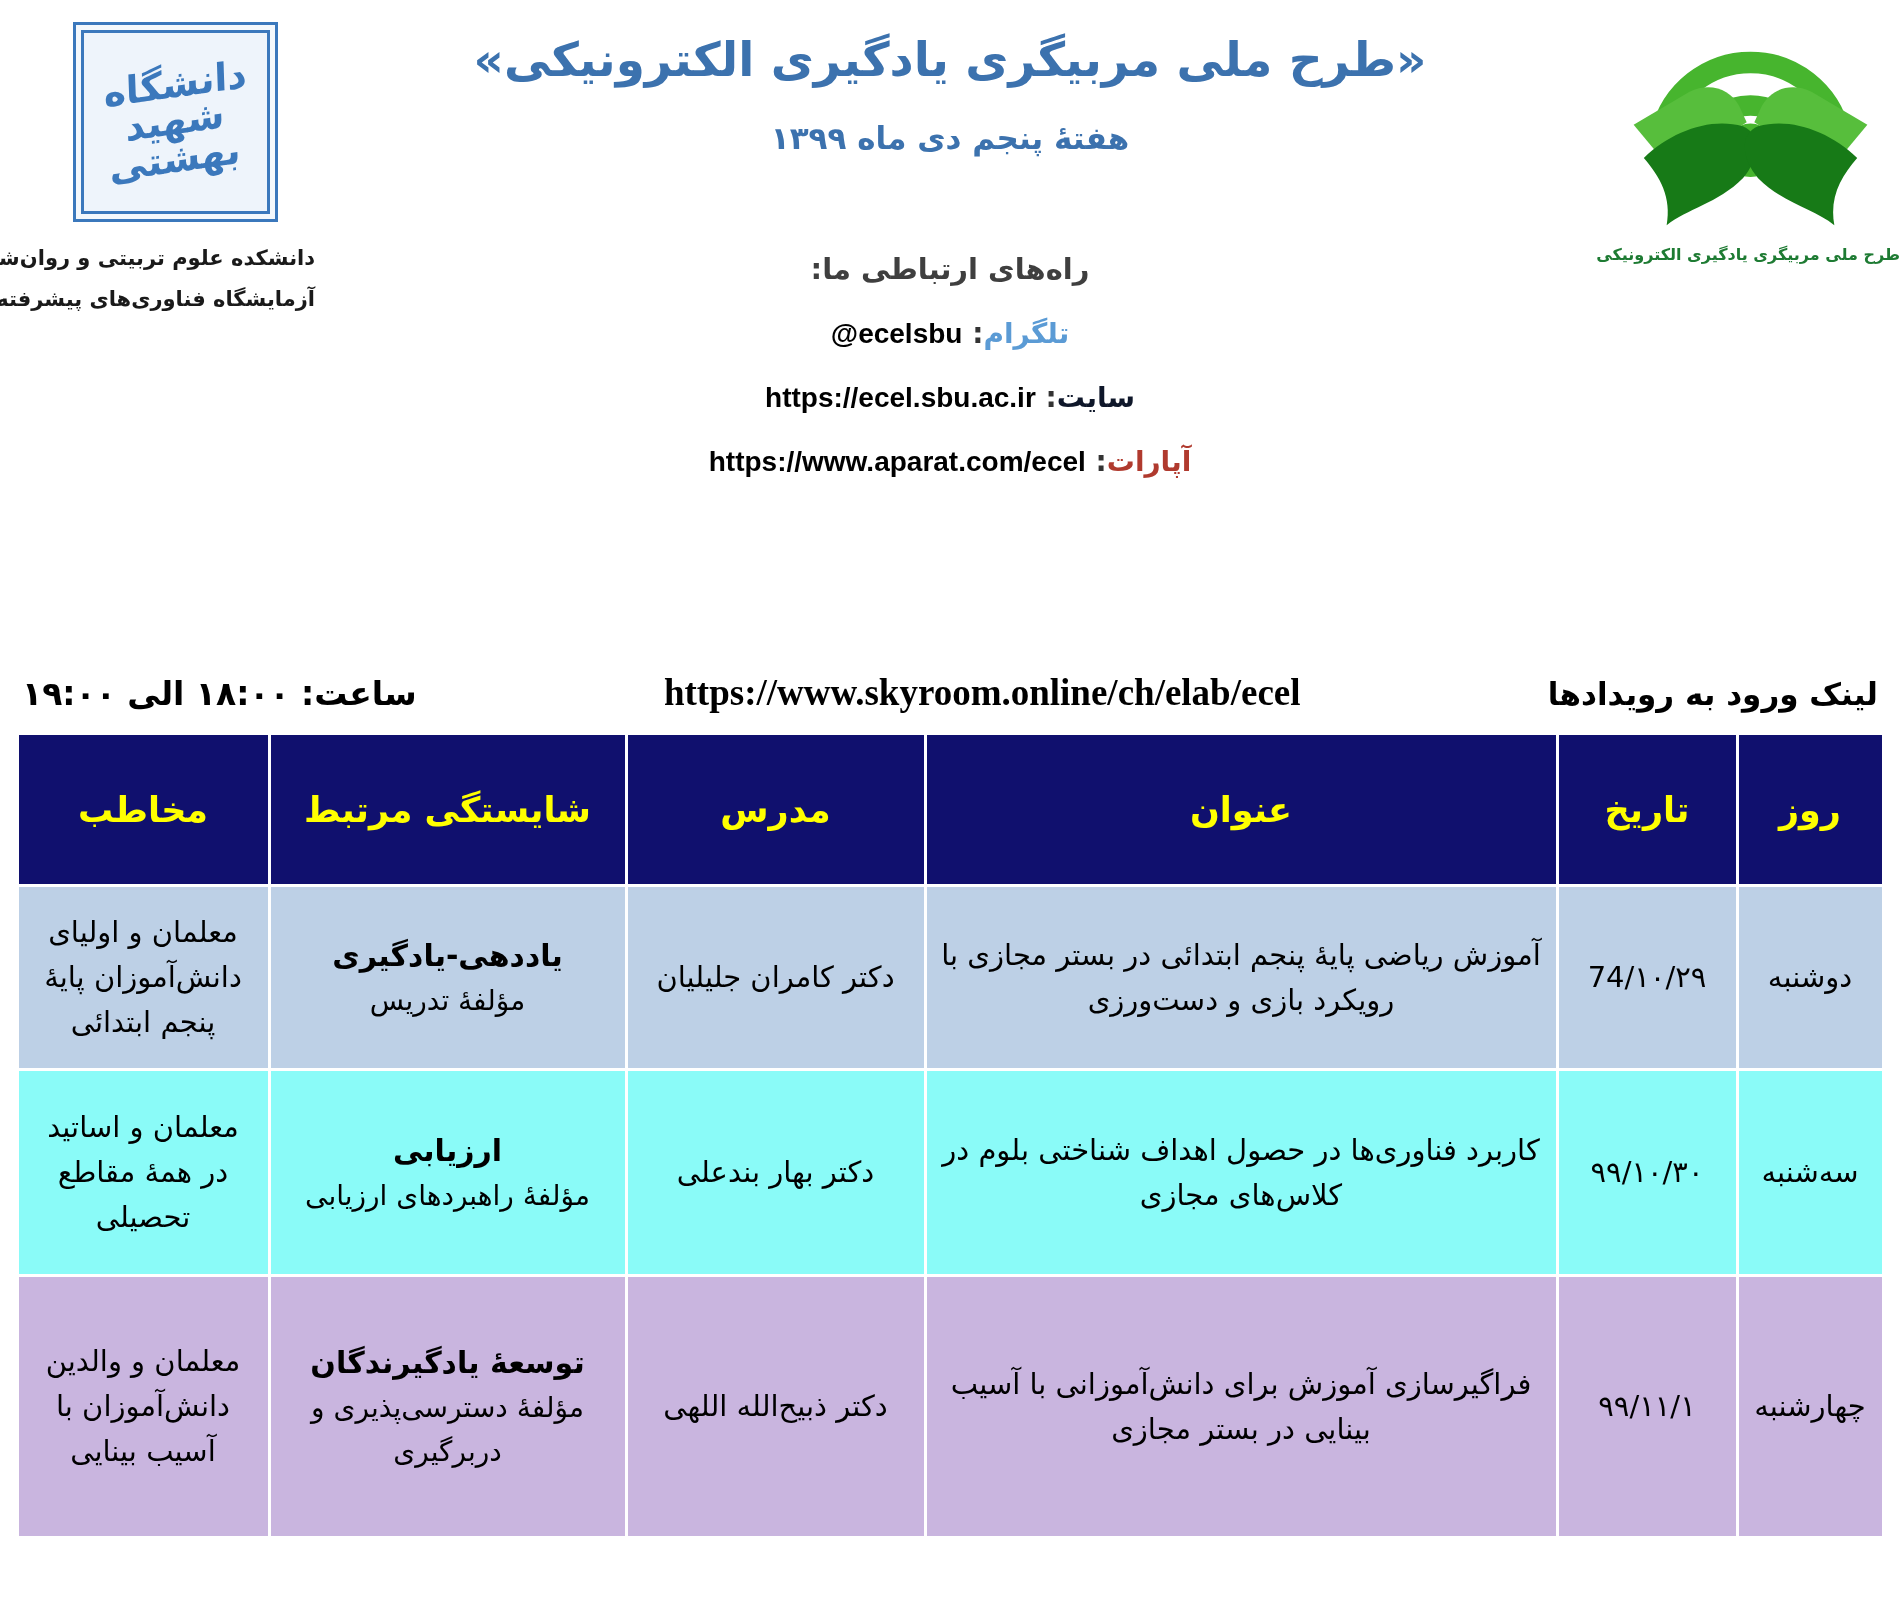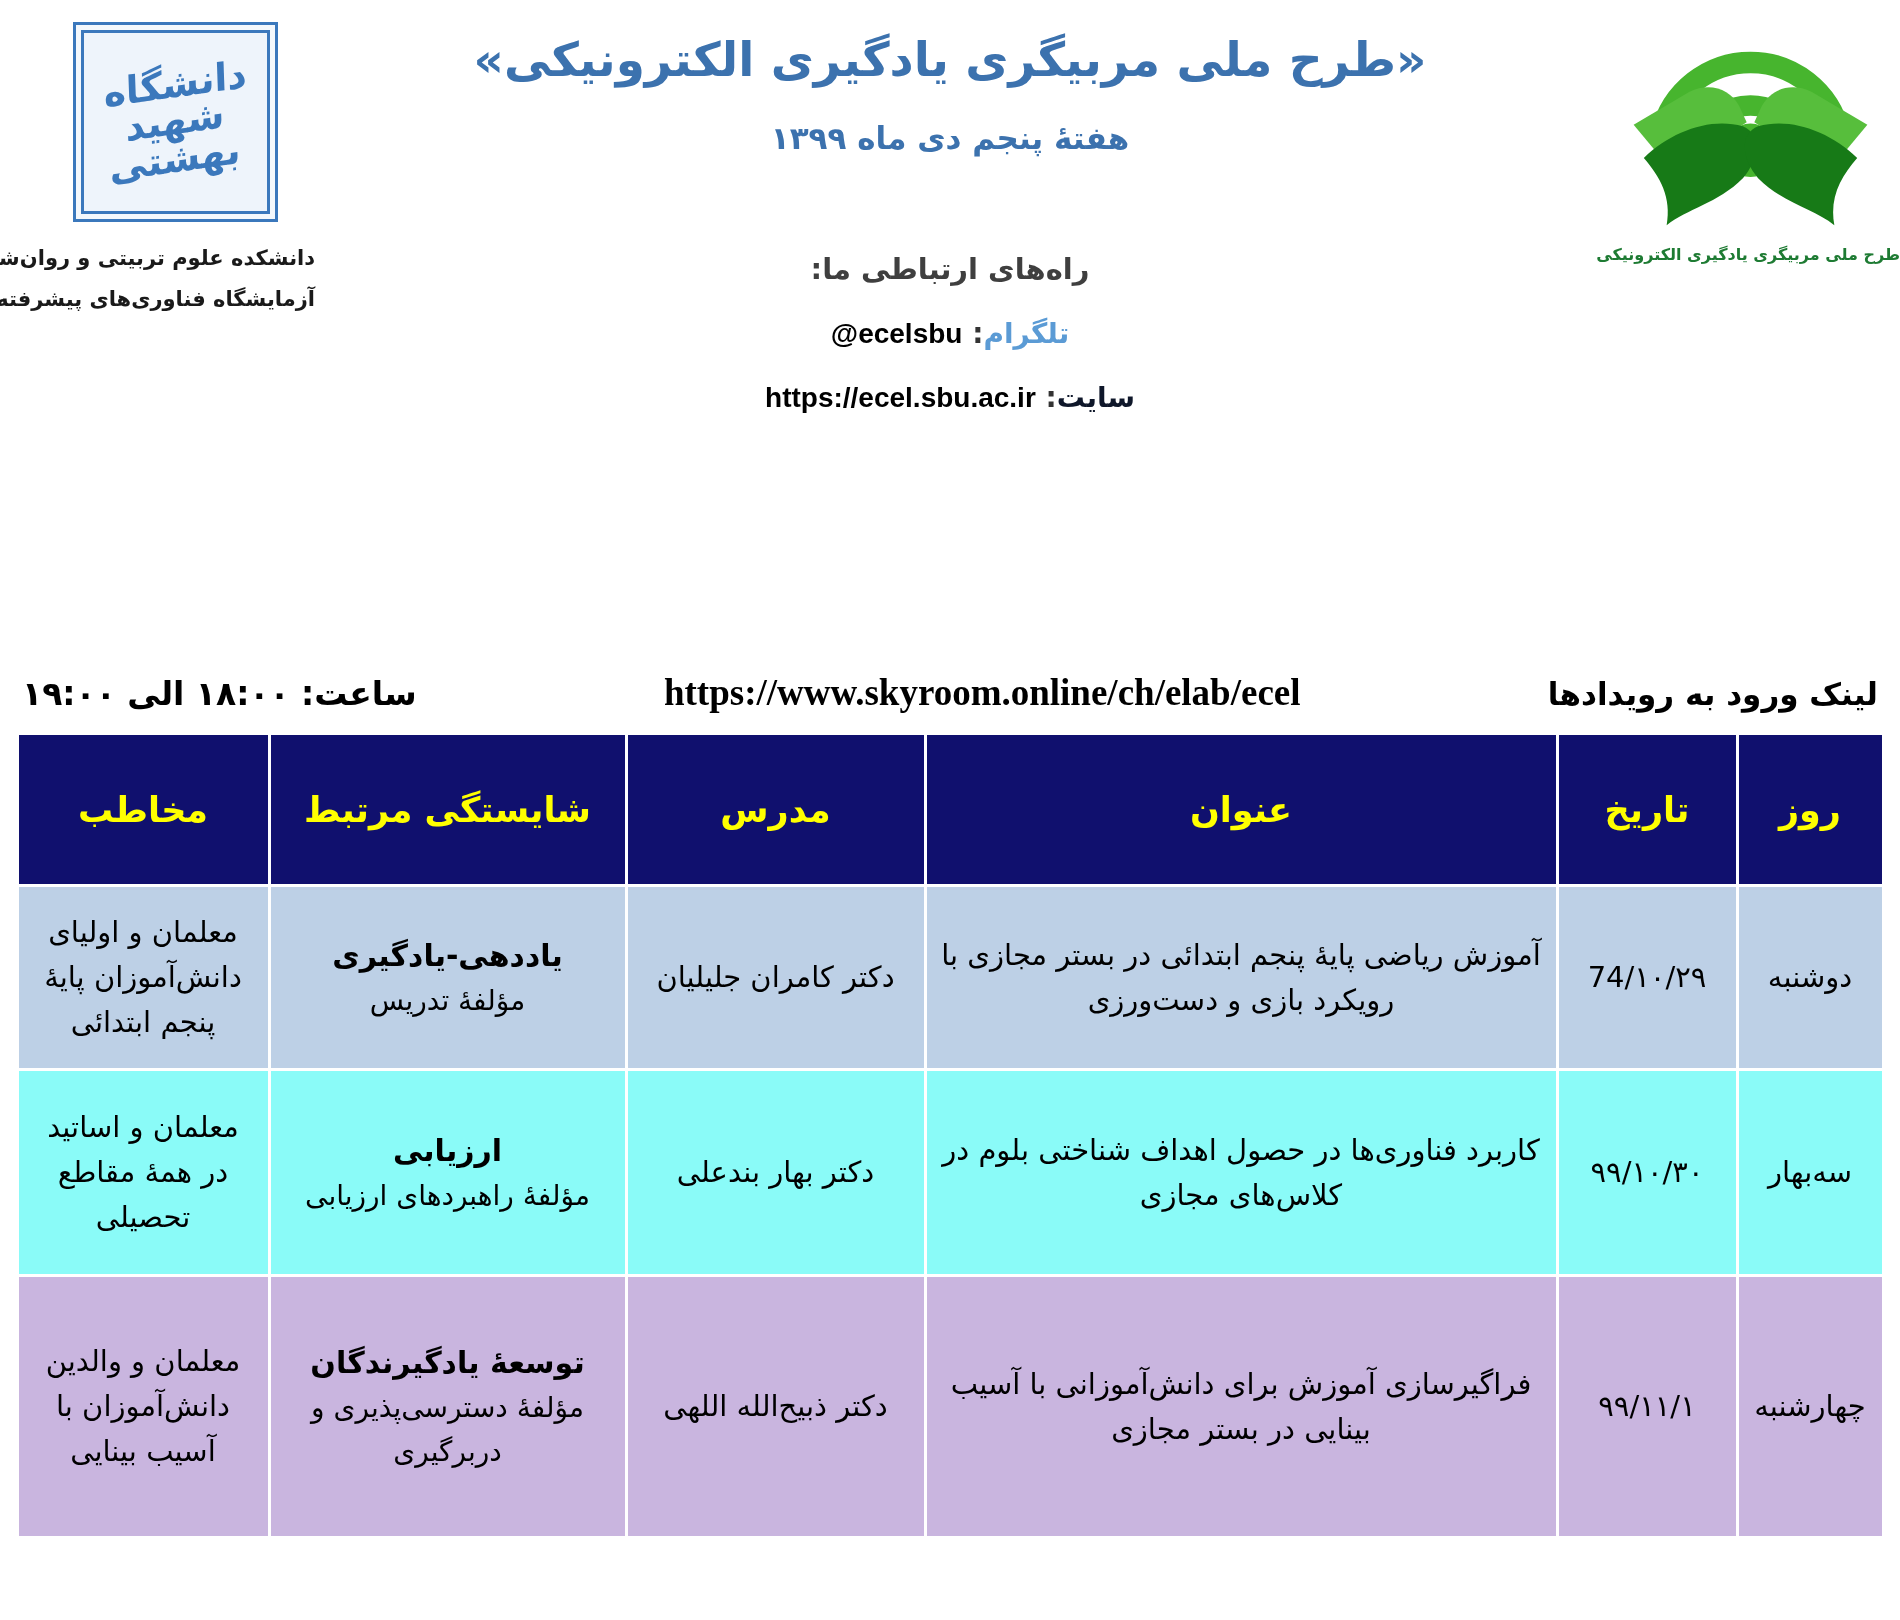--- a/index.html
+++ b/index.html
@@ -92,20 +92,24 @@
       <span class="contact-label" style="color: rgb(91, 155, 213);">تلگرام</span><span class="contact-colon">: </span>
       <span class="contact-value serifless" dir="ltr">@ecelsbu</span>
     </div>
 
 
     <div class="contact-line">
       <span class="contact-label" style="color: #0f172a;">سایت</span><span class="contact-colon">: </span>
       <span class="contact-value serifless" dir="ltr">https://ecel.sbu.ac.ir</span>
     </div>
 
+    <div class="contact-line">
+      <span class="contact-label" style="color: rgb(176, 58, 46);">آپارات</span><span class="contact-colon">: </span>
+      <span class="contact-value serifless" dir="ltr">https://www.aparat.com/ecel</span>
+    </div>
   </div>
 
   <div class="plan-wrap">
     <svg class="plan-logo" viewBox="0 0 200 185" xmlns="http://www.w3.org/2000/svg">
       <path d="M30,98 A72,72 0 0 1 170,98" fill="none" stroke="#47b52e" stroke-width="17"></path>
       <path d="M58,104 A46,46 0 0 1 142,104" fill="none" stroke="#47b52e" stroke-width="16"></path>
       <circle cx="100" cy="112" r="21" fill="#47b52e"></circle>
       <g>
         <path d="M8,92 L52,66 C68,58 84,64 91,77 L97,90 L38,128 Z" fill="#57be3c"></path>
         <path d="M16,118 C38,97 68,86 94,93 C109,99 107,119 94,134 C74,154 50,158 34,171 C38,149 29,133 16,118 Z" fill="#177a17"></path>
@@ -150,21 +154,21 @@
       <td class="cell-date" style="background-color: rgb(189, 208, 230);">74/۱۰/۲۹</td>
       <td class="cell-title" style="background-color: rgb(189, 208, 230);">آموزش ریاضی پایۀ پنجم ابتدائی در بستر مجازی با رویکرد بازی و دست‌ورزی</td>
       <td class="cell-inst" style="background-color: rgb(189, 208, 230);">دکتر کامران جلیلیان</td>
       <td class="cell-comp" style="background-color: rgb(189, 208, 230);">
         <span class="comp-main">یاددهی-یادگیری</span>
         <span class="comp-note">مؤلفۀ تدریس</span>
       </td>
       <td class="cell-aud" style="background-color: rgb(189, 208, 230);">معلمان و اولیای دانش‌آموزان پایۀ پنجم ابتدائی</td>
     </tr>
     <tr class="row-2">
-      <td class="cell-day" style="background-color: rgb(138, 251, 248);">سه‌بهار</td>
+      <td class="cell-day" style="background-color: rgb(138, 251, 248);">سه‌شنبه</td>
       <td class="cell-date" style="background-color: rgb(138, 251, 248);">۹۹/۱۰/۳۰</td>
       <td class="cell-title" style="background-color: rgb(138, 251, 248);">کاربرد فناوری‌ها در حصول اهداف شناختی بلوم در کلاس‌های مجازی</td>
       <td class="cell-inst" style="background-color: rgb(138, 251, 248);">دکتر بهار بندعلی</td>
       <td class="cell-comp" style="background-color: rgb(138, 251, 248);">
         <span class="comp-main">ارزیابی</span>
         <span class="comp-note">مؤلفۀ راهبردهای ارزیابی</span>
       </td>
       <td class="cell-aud" style="background-color: rgb(138, 251, 248);">معلمان و اساتید در همۀ مقاطع تحصیلی</td>
     </tr>
     <tr class="row-3">

